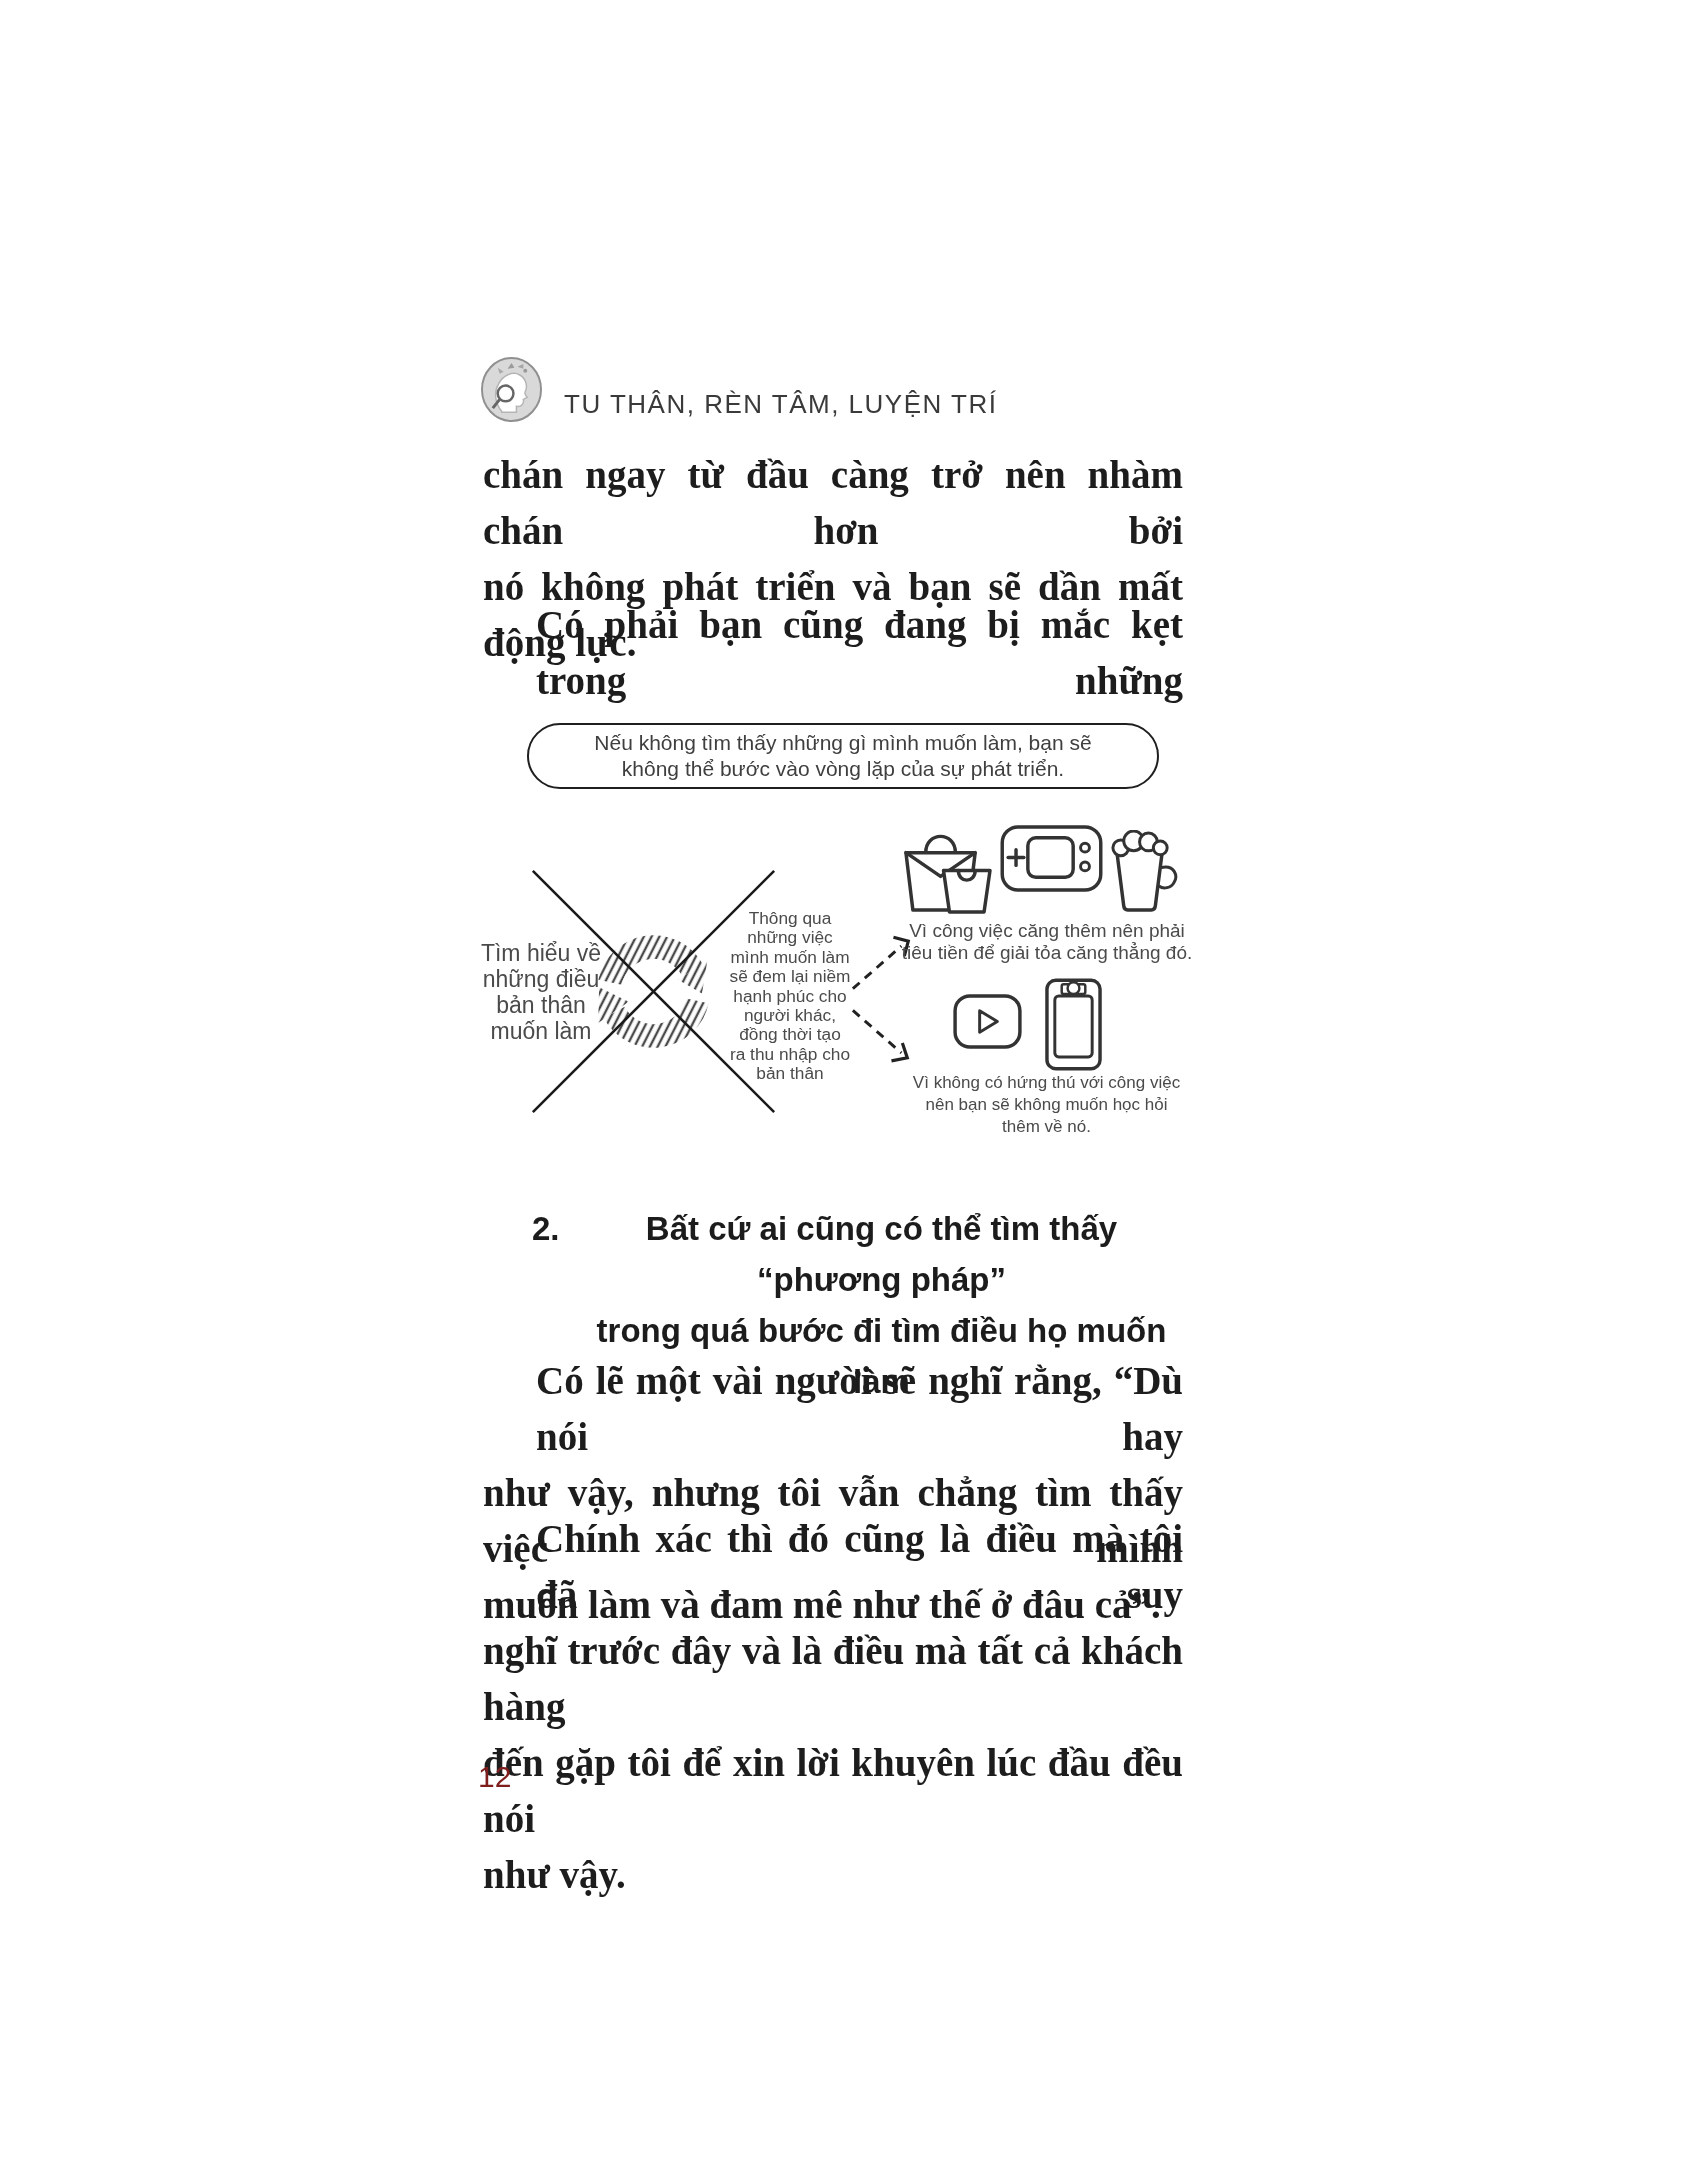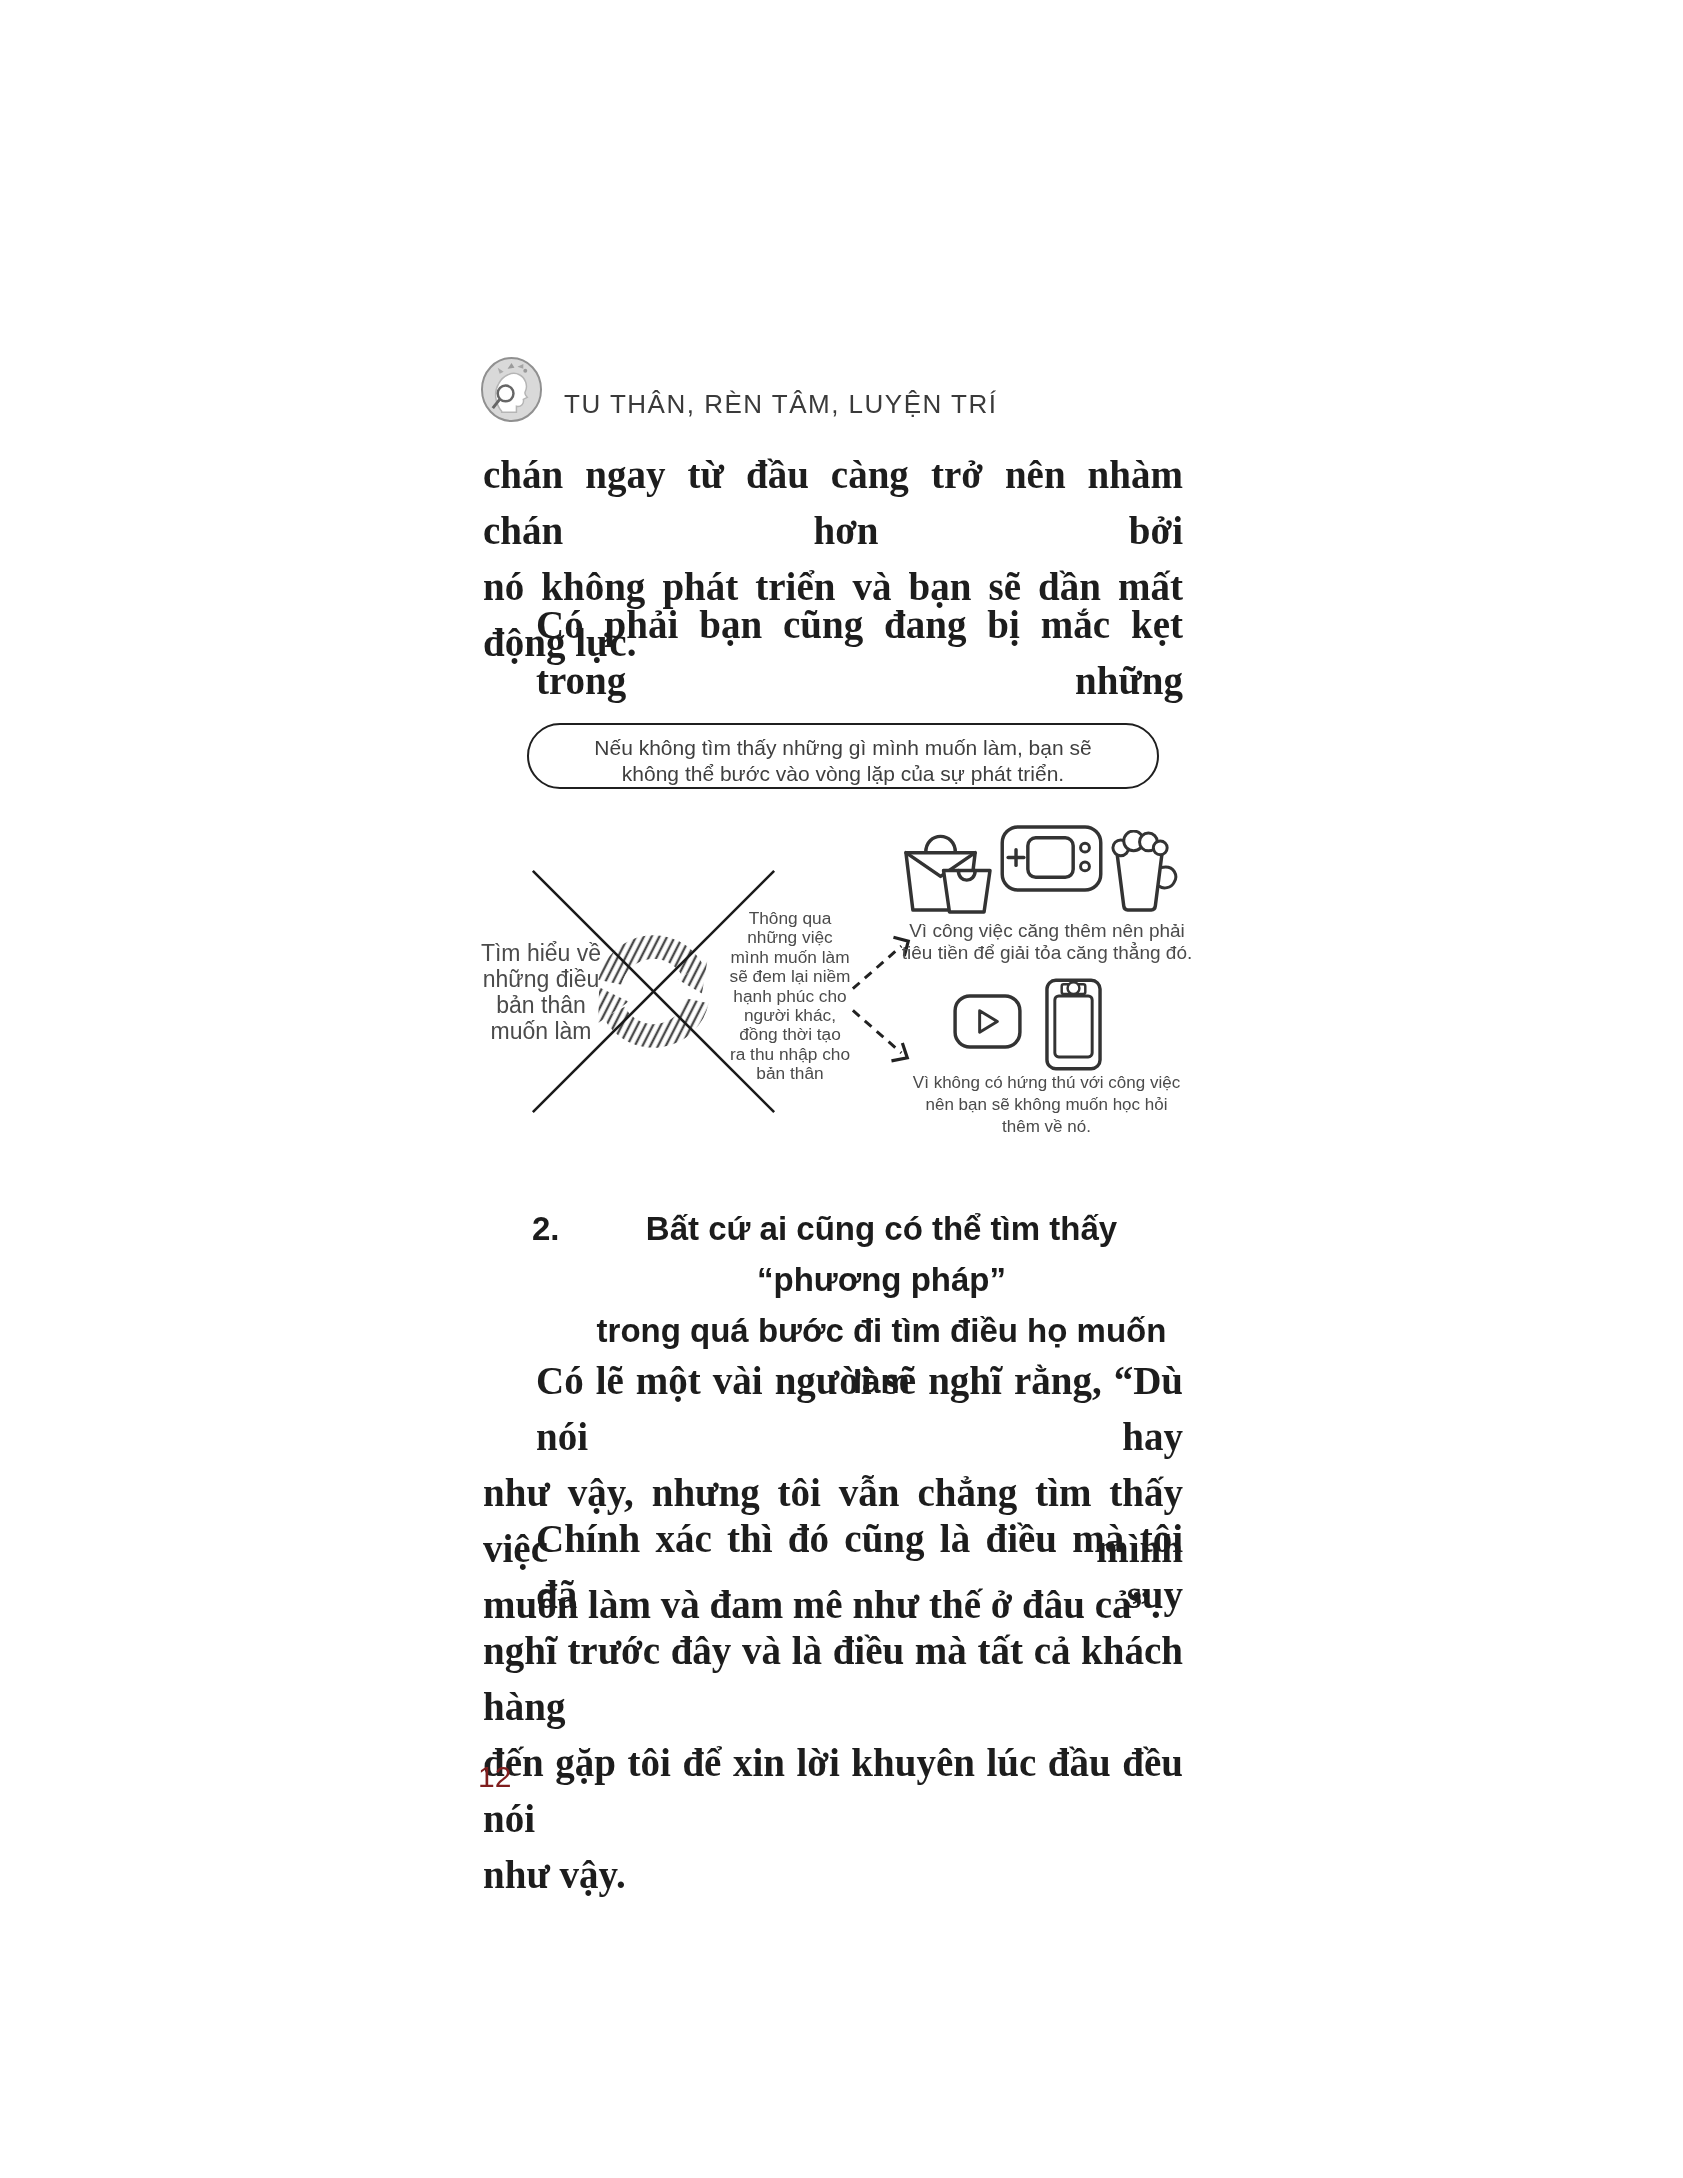--- a/index.html
+++ b/index.html
@@ -12,21 +12,21 @@
              color:#3a3a3a;line-height:34px;}
 
   
   .para{position:absolute;left:483px;width:700px;font-weight:bold;}
   .bline{font-size:39px;line-height:56px;text-align:justify;text-align-last:justify;color:#1d1d1d;}
   .bline.plast{text-align-last:left;}
   .bline.indent{padding-left:53px;}
 
   
   .callout{position:absolute;left:527px;top:723px;width:632px;height:66px;border:2.5px solid #1f1f1f;
-           border-radius:33px;display:flex;flex-direction:column;justify-content:flex-end;align-items:center;
+           border-radius:33px;display:flex;flex-direction:column;justify-content:center;align-items:center;
            box-sizing:border-box;background:#fff;}
   .callout div{font-family:"Liberation Sans",sans-serif;font-size:21px;line-height:26px;color:#3f3f3f;text-align:center;}
 
   
   .heading{position:absolute;left:532px;top:1203px;width:651px;font-family:"Liberation Sans",sans-serif;
            font-weight:bold;font-size:33px;line-height:51px;color:#1c1c1c;}
   .heading .num{position:absolute;left:0;top:0;}
   .hline{text-align:center;padding-left:48px;}
 
   

